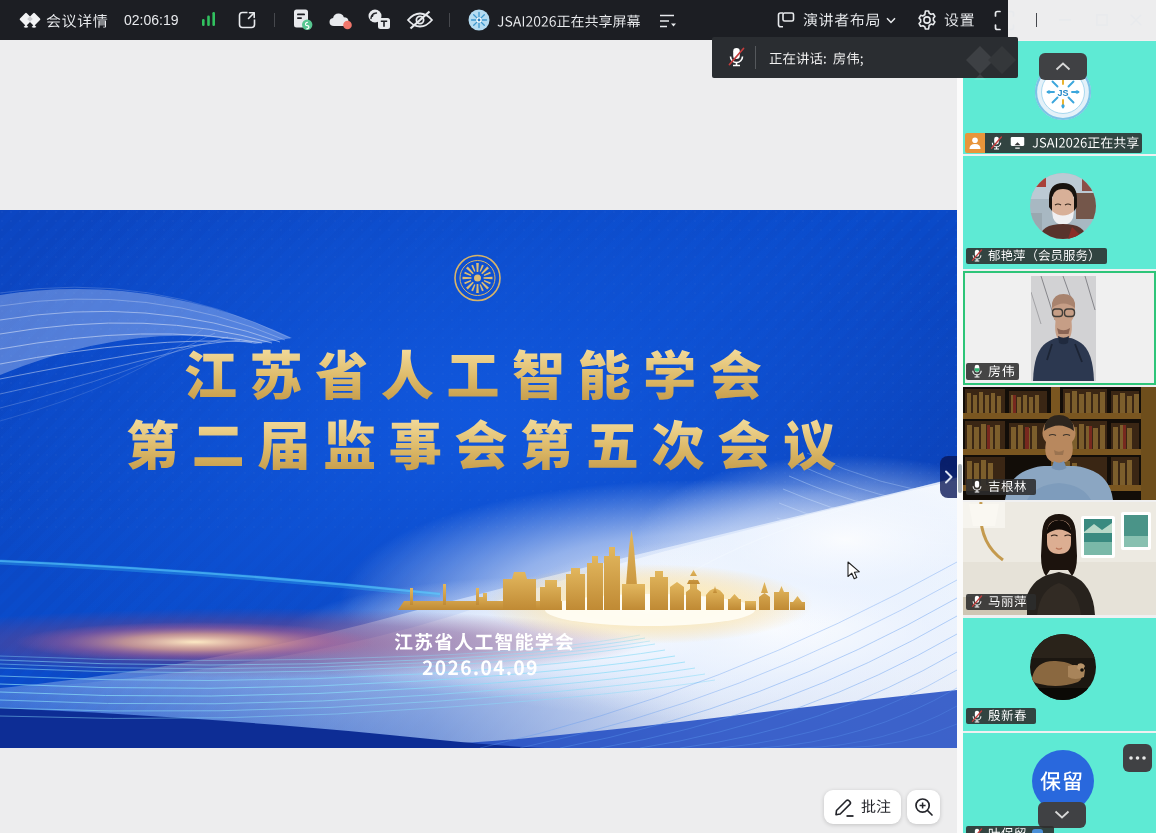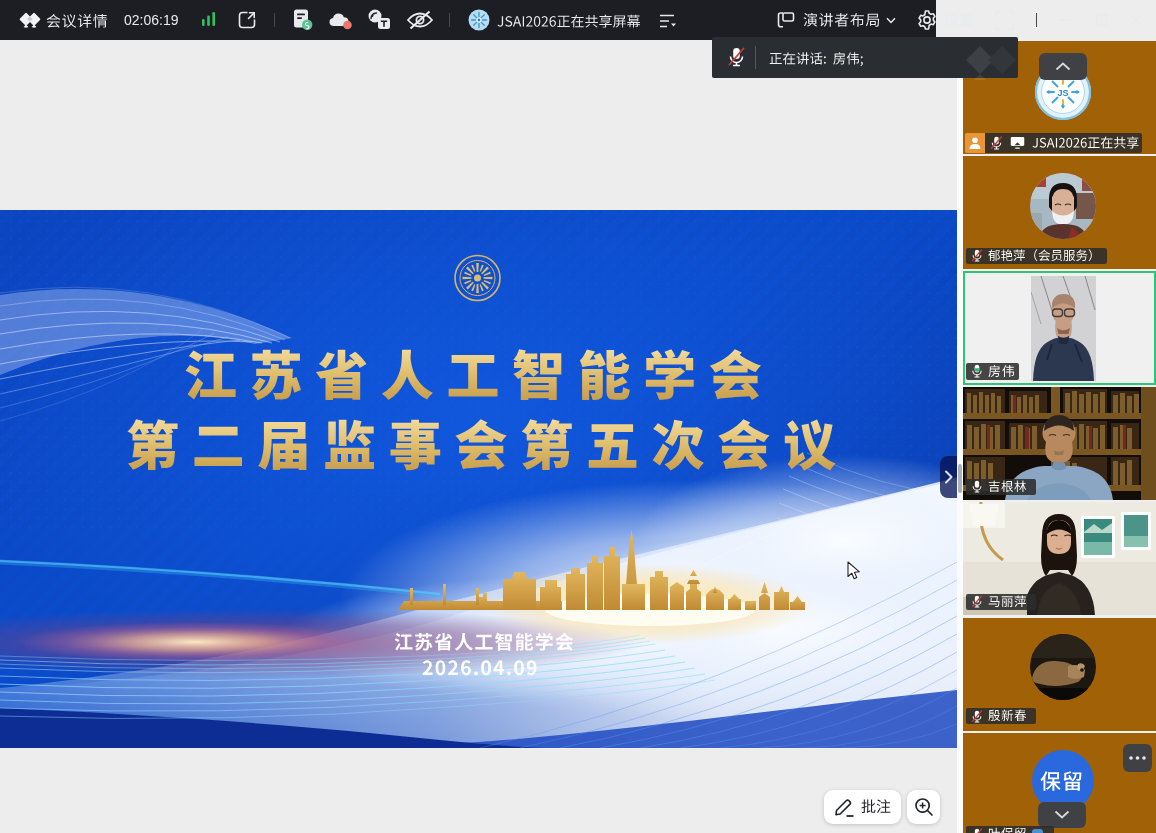--- a/index.html
+++ b/index.html
@@ -1,24 +1,24 @@
 <!DOCTYPE html>
 <html><head><meta charset="utf-8"><style>
 *{margin:0;padding:0;box-sizing:border-box}
 html,body{width:1156px;height:833px;overflow:hidden;font-family:"Liberation Sans",sans-serif;background:#ededee}
-#titlebar{position:absolute;left:0;top:0;width:936px;height:40px;background:#1c1e23;z-index:30}
+#titlebar{position:absolute;left:0;top:0;width:1008px;height:40px;background:#1c1e23;z-index:30}
 #titlebar svg{position:absolute}
 .tbtxt{position:absolute;color:#e8eaed;font-size:14px;line-height:40px}
 #main{position:absolute;left:0;top:40px;width:957px;height:793px;background:#ededee}
 #slide{position:absolute;left:0;top:170px;width:957px;height:538px}
 #overlay{position:absolute;left:712px;top:37px;width:306px;height:41px;background:#2a2d31;z-index:40;border-radius:2px}
 #gutter{position:absolute;left:957px;top:40px;width:6px;height:793px;background:#fbfbfb;z-index:5}
 #thumb{position:absolute;left:957.5px;top:464px;width:4.5px;height:29px;background:#a9b1b9;border-radius:2.5px;z-index:6}
 #sidebar{position:absolute;left:963px;top:40px;width:193px;height:793px;background:#f0f0f1}
-.tile{position:absolute;left:0;width:193px;height:113px;background:#a16207;overflow:hidden}
+.tile{position:absolute;left:0;width:193px;height:113px;background:#5eead4;overflow:hidden}
 .vlabel{position:absolute;left:3px;background:rgba(44,44,44,.88);border-radius:2px;display:flex;align-items:center;color:#fff;z-index:3}
 .nextbtn{position:absolute;left:940px;top:416px;width:26px;height:42px;background:rgba(8,20,84,.78);border-radius:8px;z-index:8}
 .botbtn{position:absolute;background:#fff;border-radius:9px;box-shadow:0 1px 4px rgba(0,0,0,.18);z-index:8;display:flex;align-items:center;justify-content:center}
 </style></head><body>
 
 <div id="titlebar">
  <svg width="22" height="16" viewBox="0 0 22 16" style="left:19px;top:12px">
   <path d="M6.2 1.2 Q7 0.4 7.8 1.2 L13 6.4 Q13.8 7.2 13 8 L7.8 13.2 Q7 14 6.2 13.2 L1 8 Q0.2 7.2 1 6.4 Z" fill="#f2f3f5"></path>
   <path d="M14.2 1.2 Q15 0.4 15.8 1.2 L21 6.4 Q21.8 7.2 21 8 L15.8 13.2 Q15 14 14.2 13.2 L9 8 Q8.2 7.2 9 6.4 Z" fill="#f2f3f5"></path>
   <path d="M11 4.2 L13.8 7 L11 9.8 L8.2 7 Z" fill="#caccd0"></path>

